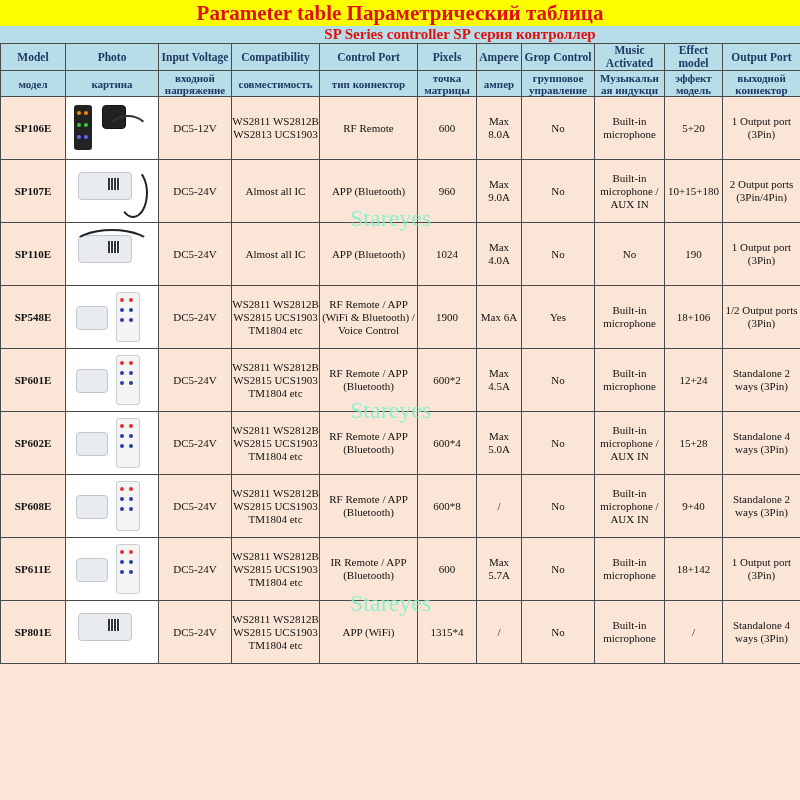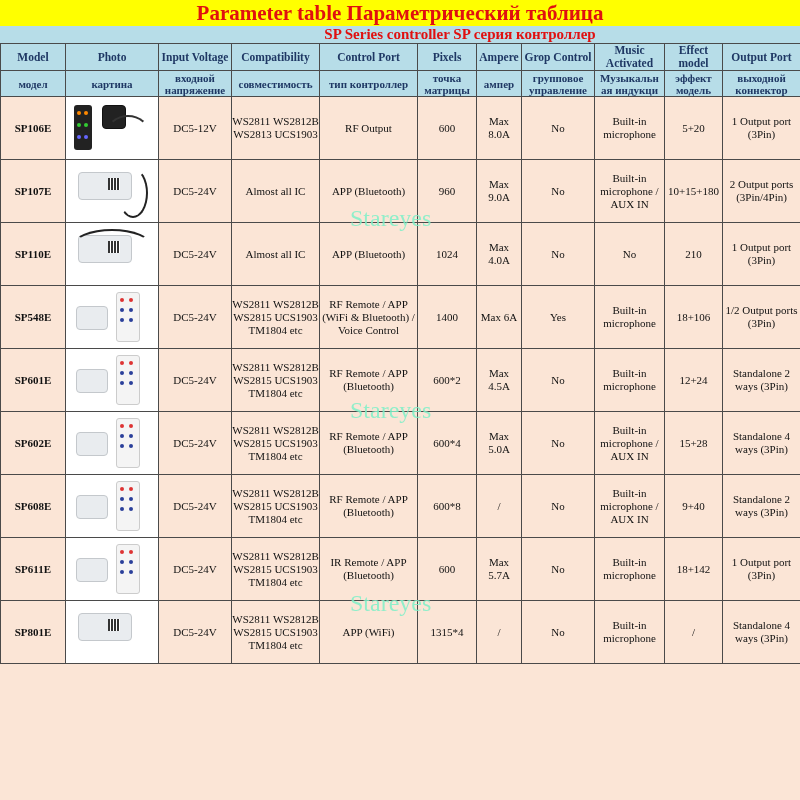--- a/index.html
+++ b/index.html
@@ -55,21 +55,21 @@
       <th>Grop Control</th>
       <th>Music Activated</th>
       <th>Effect model</th>
       <th>Output Port</th>
     </tr>
     <tr class="h2">
       <th>модел</th>
       <th>картина</th>
       <th>входной напряжение</th>
       <th>совместимость</th>
-      <th>тип контроллер</th>
+      <th>тип коннектор</th>
       <th>точка матрицы</th>
       <th>ампер</th>
       <th>групповое управление</th>
       <th>Музыкальн ая индукци</th>
       <th>эффект модель</th>
       <th>выходной коннектор</th>
     </tr>
   </thead>
   <tbody id="tbody">
       <tr class="row">
@@ -82,21 +82,21 @@
             <div class="dot" style="left:11px;top:14px;background:#f80"></div>
             <div class="dot" style="left:18px;top:14px;background:#f80"></div>
             <div class="dot" style="left:11px;top:26px;background:#3c3"></div>
             <div class="dot" style="left:18px;top:26px;background:#3c3"></div>
             <div class="dot" style="left:11px;top:38px;background:#66f"></div>
             <div class="dot" style="left:18px;top:38px;background:#66f"></div>
           </div>
         </td>
         <td>DC5-12V</td>
         <td>WS2811 WS2812B WS2813 UCS1903</td>
-        <td>RF Output</td>
+        <td>RF Remote</td>
         <td>600</td>
         <td>Max 8.0A</td>
         <td>No</td>
         <td>Built-in microphone</td>
         <td>5+20</td>
         <td>1 Output port (3Pin)</td>
       </tr>
       <tr class="row">
         <td class="model">SP107E</td>
         <td class="photo">
@@ -125,41 +125,41 @@
             <div class="cable" style="left:6px;top:6px;width:76px;height:30px;border-color:#222 transparent transparent transparent"></div>
           </div>
         </td>
         <td>DC5-24V</td>
         <td>Almost all IC</td>
         <td>APP (Bluetooth)</td>
         <td>1024</td>
         <td>Max 4.0A</td>
         <td>No</td>
         <td>No</td>
-        <td>210</td>
+        <td>190</td>
         <td>1 Output port (3Pin)</td>
       </tr>
       <tr class="row">
         <td class="model">SP548E</td>
         <td class="photo">
           <div class="ph">
             <div class="device" style="left:10px;top:20px;width:30px;height:22px;"></div>
             <div class="remote white" style="left:50px;top:6px;width:22px;height:48px;"></div>
             <div class="dot" style="left:54px;top:12px;background:#d33"></div>
             <div class="dot" style="left:63px;top:12px;background:#d33"></div>
             <div class="dot" style="left:54px;top:22px;background:#2a3f9a"></div>
             <div class="dot" style="left:63px;top:22px;background:#2a3f9a"></div>
             <div class="dot" style="left:54px;top:32px;background:#2a3f9a"></div>
             <div class="dot" style="left:63px;top:32px;background:#2a3f9a"></div>
           </div>
         </td>
         <td>DC5-24V</td>
         <td>WS2811 WS2812B WS2815 UCS1903 TM1804 etc</td>
         <td>RF Remote / APP (WiFi &amp; Bluetooth) / Voice Control</td>
-        <td>1400</td>
+        <td>1900</td>
         <td>Max 6A</td>
         <td>Yes</td>
         <td>Built-in microphone</td>
         <td>18+106</td>
         <td>1/2 Output ports (3Pin)</td>
       </tr>
       <tr class="row">
         <td class="model">SP601E</td>
         <td class="photo">
           <div class="ph">

